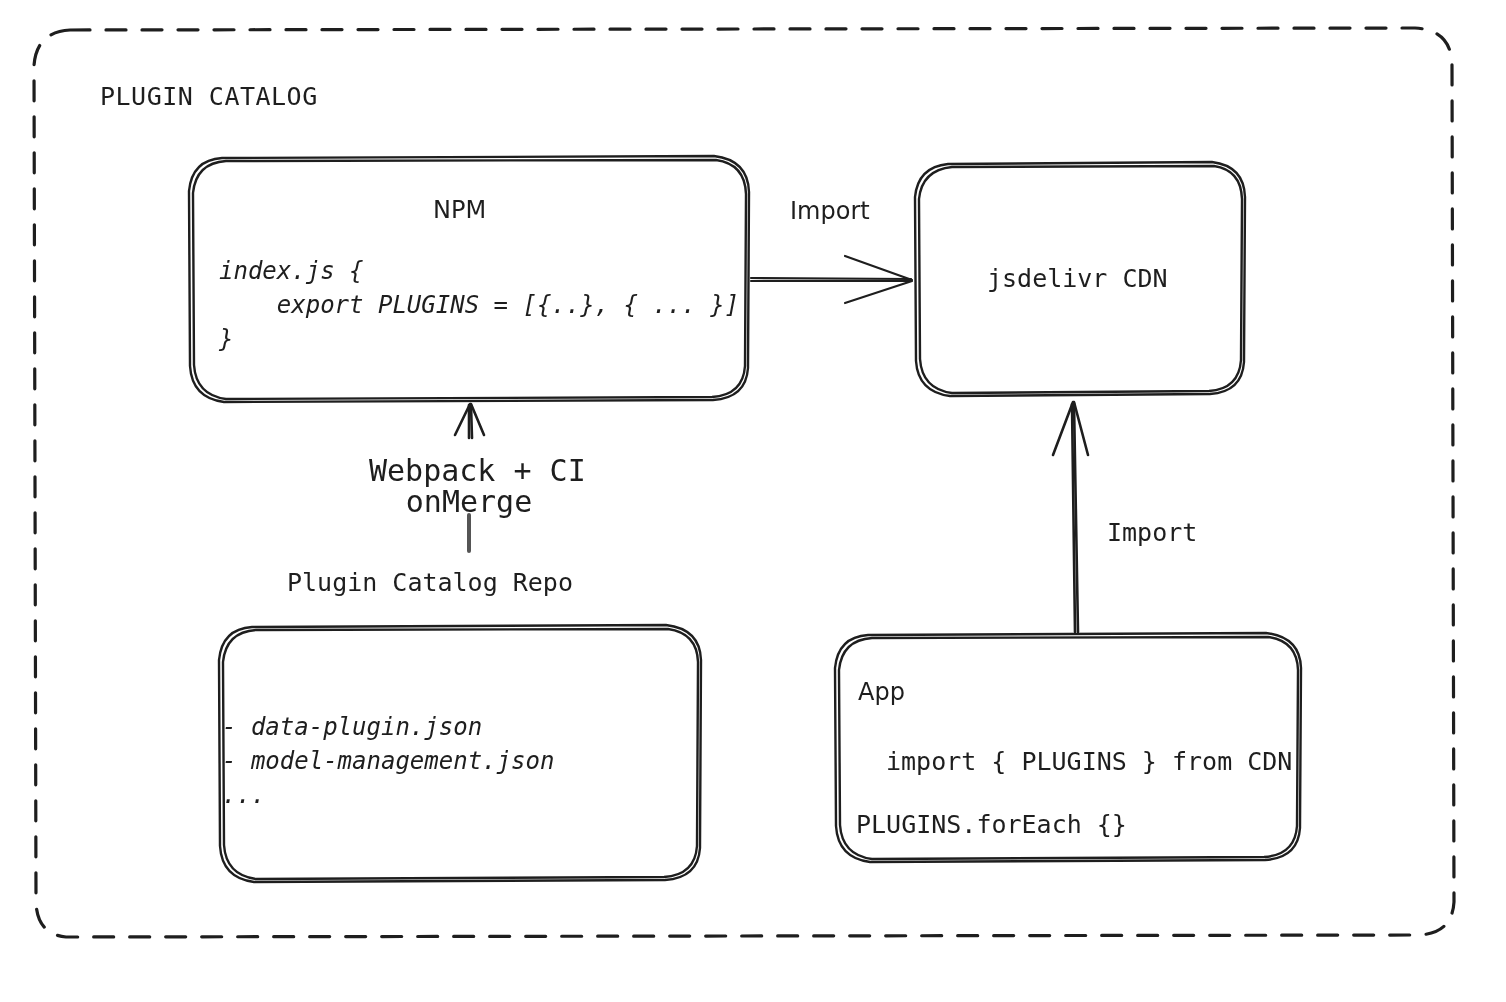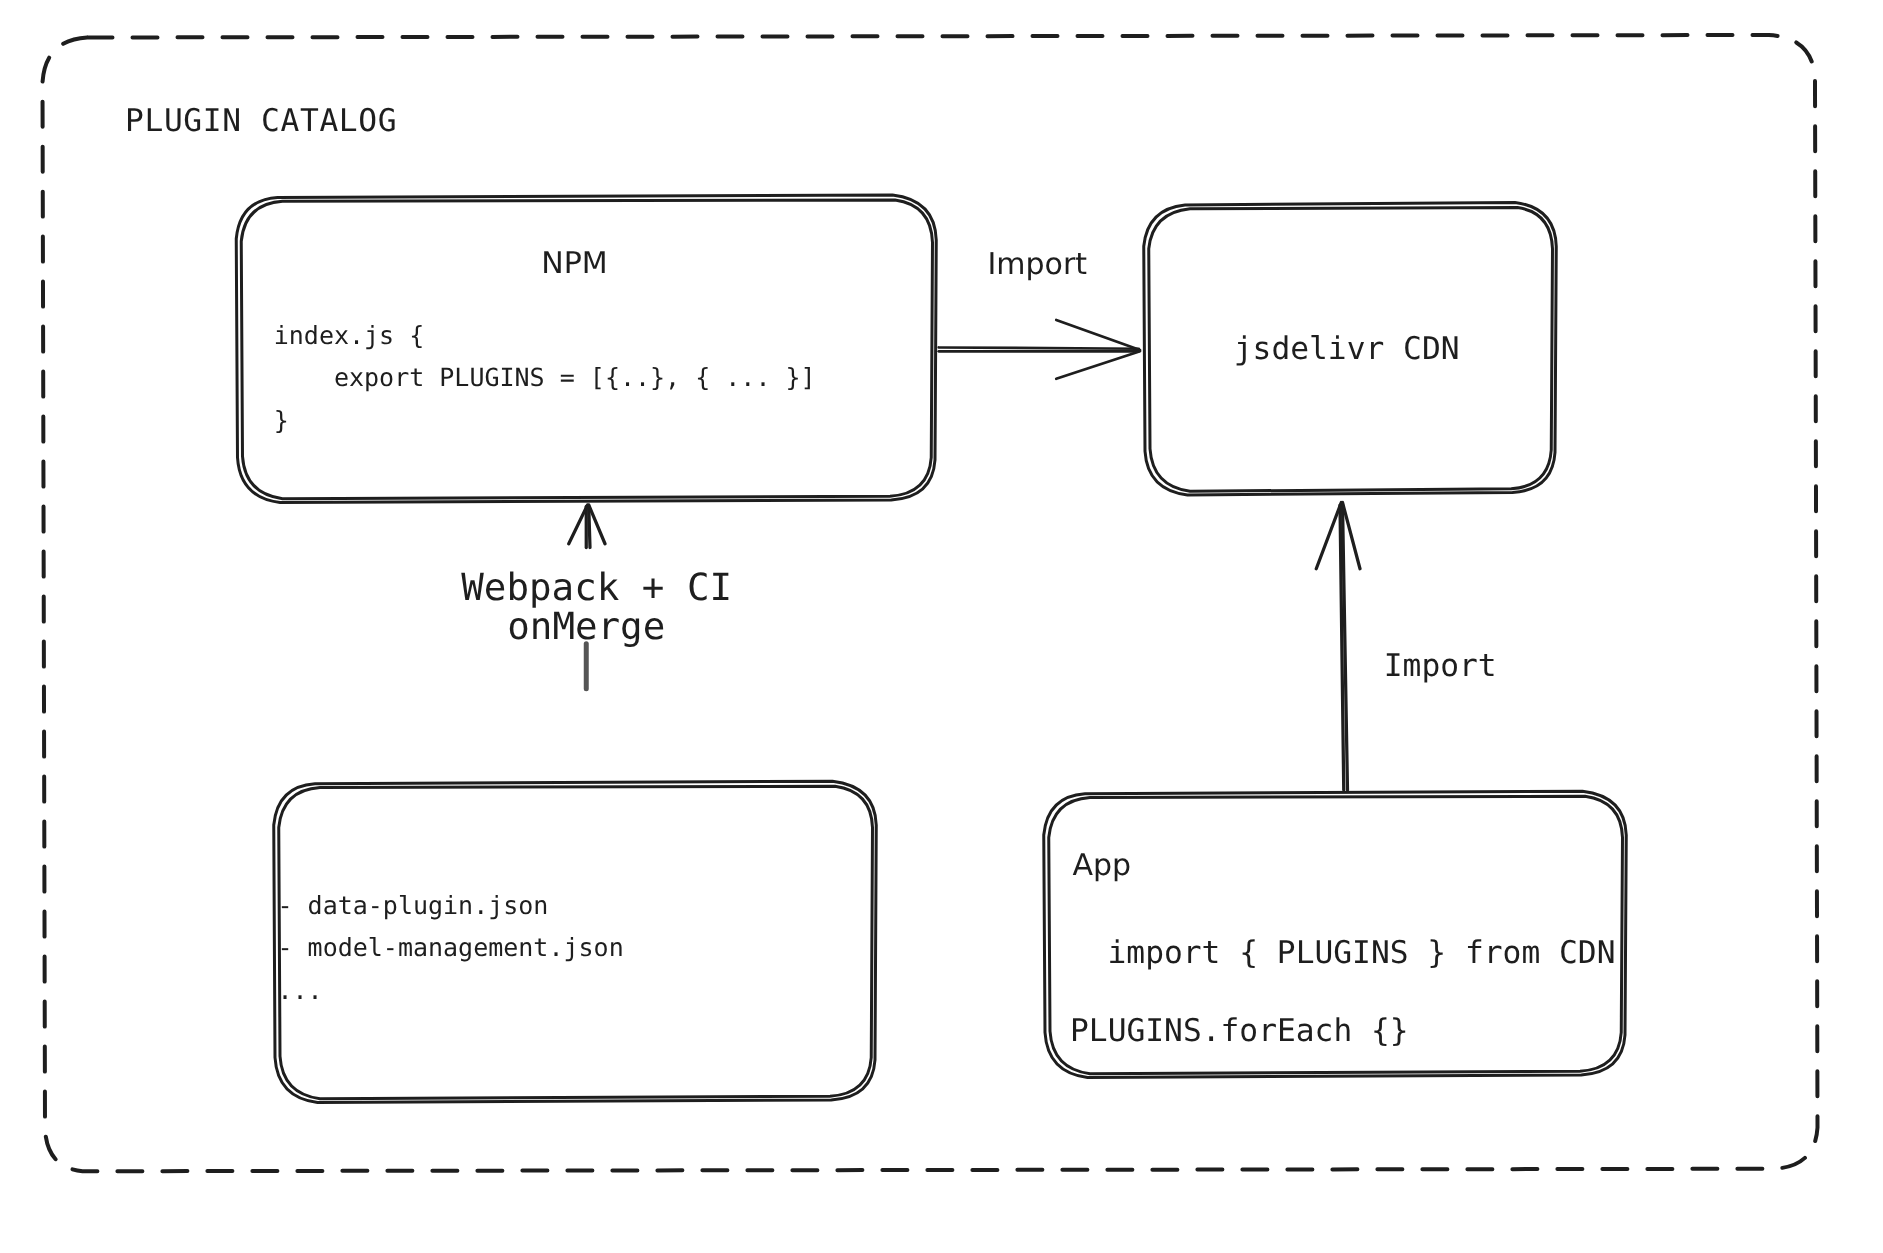--- a/index.html
+++ b/index.html
@@ -38,22 +38,23 @@
     font-family: "DejaVu Sans", sans-serif;
   }
   .group-title {
     font-size: 25px;
     letter-spacing: 0.5px;
   }
   .box-title-sans {
     font-size: 24px;
   }
   .code {
-    font-size: 20px;
+    font-size: 24px;
     line-height: 1.46;
+    font-style: italic;
   }
   .code-wide {
     font-size: 25px;
     line-height: 1.95;
   }
   .edge-label-sans {
     font-size: 24px;
   }
   .edge-label-mono {
     font-size: 30px;
@@ -129,20 +130,21 @@
   <div class="txt mono code" style="left:219px; top:288px;">    export PLUGINS = [{..}, { ... }]</div>
   <div class="txt mono code" style="left:219px; top:322px;">}</div>
 
   <div class="txt mono std-label" style="left:987px; top:266px;">jsdelivr CDN</div>
 
   <div class="txt sans edge-label-sans" style="left:790px; top:199px;">Import</div>
 
   <div class="txt mono edge-label-mono" style="left:369px; top:450px; width:200px;">Webpack + CI</div>
   <div class="txt mono edge-label-mono" style="left:369px; top:481px; width:200px;">onMerge</div>
 
+  <div class="txt mono std-label" style="left:287px; top:570px;">Plugin Catalog Repo</div>
 
   <div class="txt mono code" style="left:222px; top:710px;">- data-plugin.json</div>
   <div class="txt mono code" style="left:222px; top:744px;">- model-management.json</div>
   <div class="txt mono code" style="left:222px; top:778px;">...</div>
 
   <div class="txt mono std-label" style="left:1107px; top:520px;">Import</div>
 
   <div class="txt sans box-title-sans" style="left:858px; top:680px;">App</div>
   <div class="txt mono code-wide" style="left:856px; top:738px;margin-left:30px;">import { PLUGINS } from CDN</div>
   <div class="txt mono code-wide" style="left:856px; top:801px;">PLUGINS.forEach {}</div>

